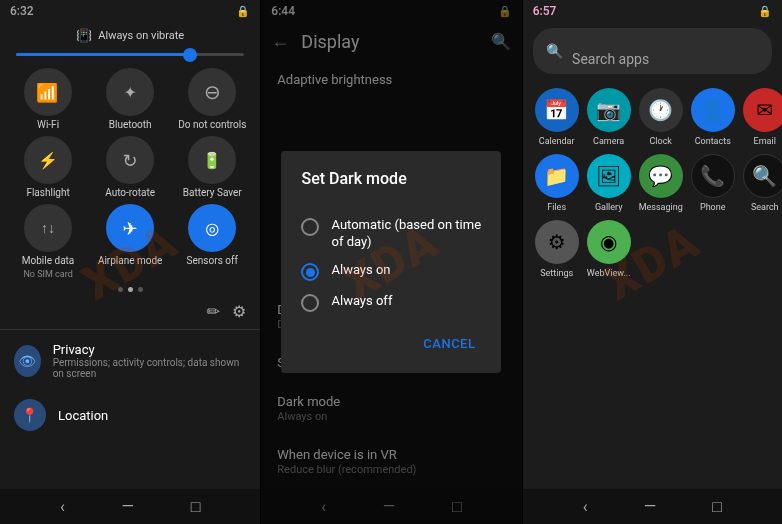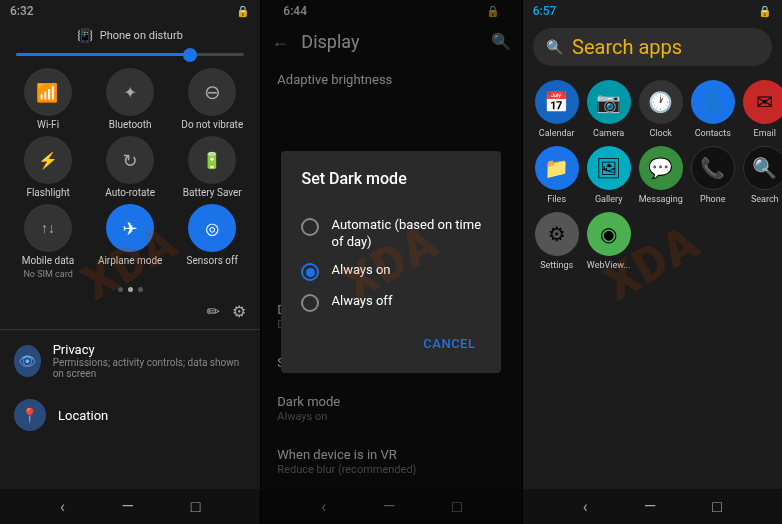--- a/index.html
+++ b/index.html
@@ -211,21 +211,21 @@
       width: 261px;
       background: #121212;
       display: flex;
       flex-direction: column;
     }
 
     .p2-status-bar {
       display: flex;
       justify-content: space-between;
       align-items: center;
-      padding: 4px 22px;
+      padding: 4px 10px;
     }
     .p2-status-bar .time {
       color: #fff;
       font-size: 12px;
       font-weight: 500;
     }
 
     .p2-header {
       display: flex;
       align-items: center;
@@ -351,41 +351,42 @@
       flex-direction: column;
     }
 
     .p3-status-bar {
       display: flex;
       justify-content: space-between;
       align-items: center;
       padding: 4px 10px;
     }
     .p3-status-bar .time {
-      color: #0ea5e9;
+      color: #f9a8d4;
       font-size: 12px;
       font-weight: 500;
     }
 
     .p3-search-bar {
       background: #2e2e2e;
       margin: 6px 10px;
       border-radius: 20px;
       display: flex;
       align-items: center;
       padding: 7px 14px;
       gap: 8px;
     }
     .p3-search-icon-wrap {
       color: #1a73e8;
       font-size: 14px;
     }
     .p3-search-text {
-      color: #eab308;
-      font-size: 20px;
+      color: #a3a3a3;
+      font-size: 14px;
+      margin-top: 16px;
     }
 
     .p3-apps-grid {
       display: grid;
       grid-template-columns: repeat(5, 1fr);
       gap: 8px;
       padding: 8px 12px;
     }
     .p3-app-item {
       display: flex;
@@ -446,21 +447,21 @@
 
   <div class="p1-status-bar">
     <span class="time">6:32</span>
     <div class="p1-status-icons">
       <span>🔒</span>
     </div>
   </div>
 
   <div class="p1-vibrate-bar">
     <span class="vib-icon">📳</span>
-    <span>Phone on disturb</span>
+    <span>Always on vibrate</span>
   </div>
 
   <div class="p1-brightness">
     <div class="p1-brightness-track">
       <div class="p1-brightness-fill"></div>
       <div class="p1-brightness-thumb"></div>
     </div>
   </div>
 
   <div class="p1-tiles">
@@ -470,21 +471,21 @@
       <span class="p1-tile-label">Wi-Fi</span>
     </div>
 
     <div class="p1-tile">
       <div class="p1-tile-icon inactive" style="font-size:16px;">✦</div>
       <span class="p1-tile-label">Bluetooth</span>
     </div>
 
     <div class="p1-tile">
       <div class="p1-tile-icon inactive" style="font-size:20px;">⊖</div>
-      <span class="p1-tile-label">Do not vibrate</span>
+      <span class="p1-tile-label">Do not controls</span>
     </div>
 
     <div class="p1-tile">
       <div class="p1-tile-icon inactive" style="font-size:16px;">⚡</div>
       <span class="p1-tile-label">Flashlight</span>
     </div>
 
     <div class="p1-tile">
       <div class="p1-tile-icon inactive" style="font-size:18px;">↻</div>
       <span class="p1-tile-label">Auto-rotate</span>

